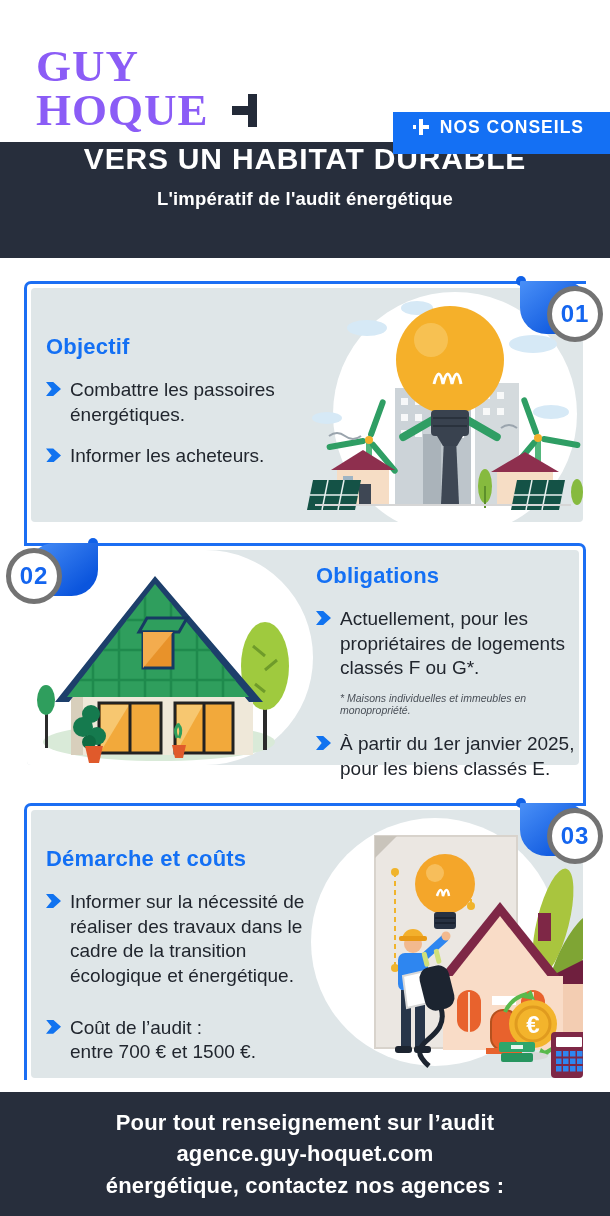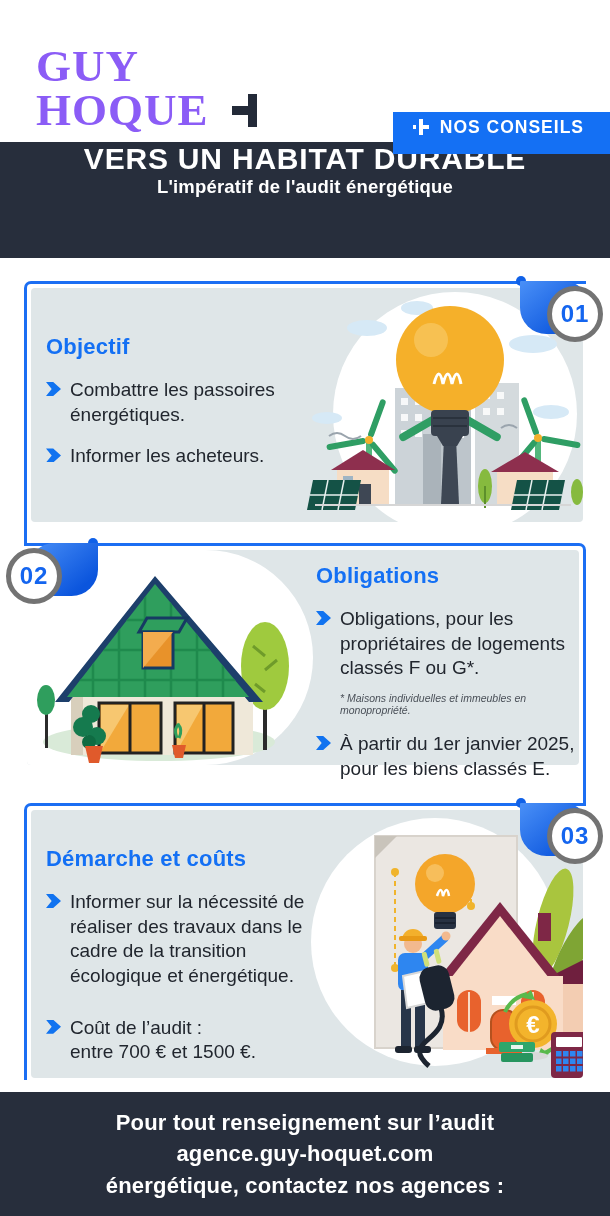--- a/index.html
+++ b/index.html
@@ -17,21 +17,21 @@
 
   .conseils-badge { right:0; top:112px; height:42px; background:#1470f4; color:#fff; display:flex; align-items:center; gap:11px; padding:0 26px 12px 20px; font-weight:bold; font-size:17.5px; letter-spacing:1px; z-index:6; }
   .plus-icon { position:relative; width:16px; height:16px; }
   .plus-icon span { position:absolute; background:#fff; }
   .plus-icon .pv { left:6.5px; top:0; width:3.5px; height:16px; }
   .plus-icon .ph { right:0; top:6.3px; width:9px; height:3.5px; }
   .plus-icon .pd { left:0; top:6.3px; width:3.5px; height:3.5px; }
 
   .banner { top:142px; left:0; width:610px; height:116px; background:#272e3c; color:#fff; text-align:center; z-index:5; }
   .banner-title { font-size:30px; font-weight:bold; letter-spacing:0.8px; }
-  .banner-subtitle { font-size:18.5px; font-weight:bold; margin-top:0; letter-spacing:0.2px; }
+  .banner-subtitle { font-size:18.5px; font-weight:bold; margin-top:12px; letter-spacing:0.2px; }
 
   
   .card { left:24px; width:562px; border:0 solid #1b6ef3; }
   .card-1 { top:281px; height:262px; border-left-width:3px; border-top-width:3px; border-top-left-radius:7px; }
   .card-2 { top:543px; height:260px; border-right-width:3px; border-top-width:3px; border-top-right-radius:7px; }
   .card-3 { top:803px; height:277px; border-left-width:3px; border-top-width:3px; border-top-left-radius:7px; }
   .fill { position:absolute; background:#dfe6e8; border-radius:4px; overflow:hidden; }
   .fill-1 { left:4px; right:3px; top:4px; height:234px; }
   .fill-2 { left:3px; right:4px; top:4px; height:215px; }
   .fill-3 { left:4px; right:3px; top:4px; height:268px; }
@@ -260,21 +260,21 @@
         <polygon points="145,195 159,195 156,208 148,208" fill="#e05a2b"></polygon>
       </g>
     </svg>
   </div>
 </div>
 
 <div class="abs textblock tb-2">
   <div class="section-heading">Obligations</div>
   <div class="bullet">
     <span class="arrow-bullet"></span>
-    <span class="bullet-text">Obligations, pour les
+    <span class="bullet-text">Actuellement, pour les
 propriétaires de logements
 classés F ou G*.</span>
   </div>
   <div class="footnote">* Maisons individuelles et immeubles en monopropriété.</div>
   <div class="bullet">
     <span class="arrow-bullet"></span>
     <span class="bullet-text">À partir du 1er janvier 2025,
 pour les biens classés E.</span>
   </div>
 </div>

